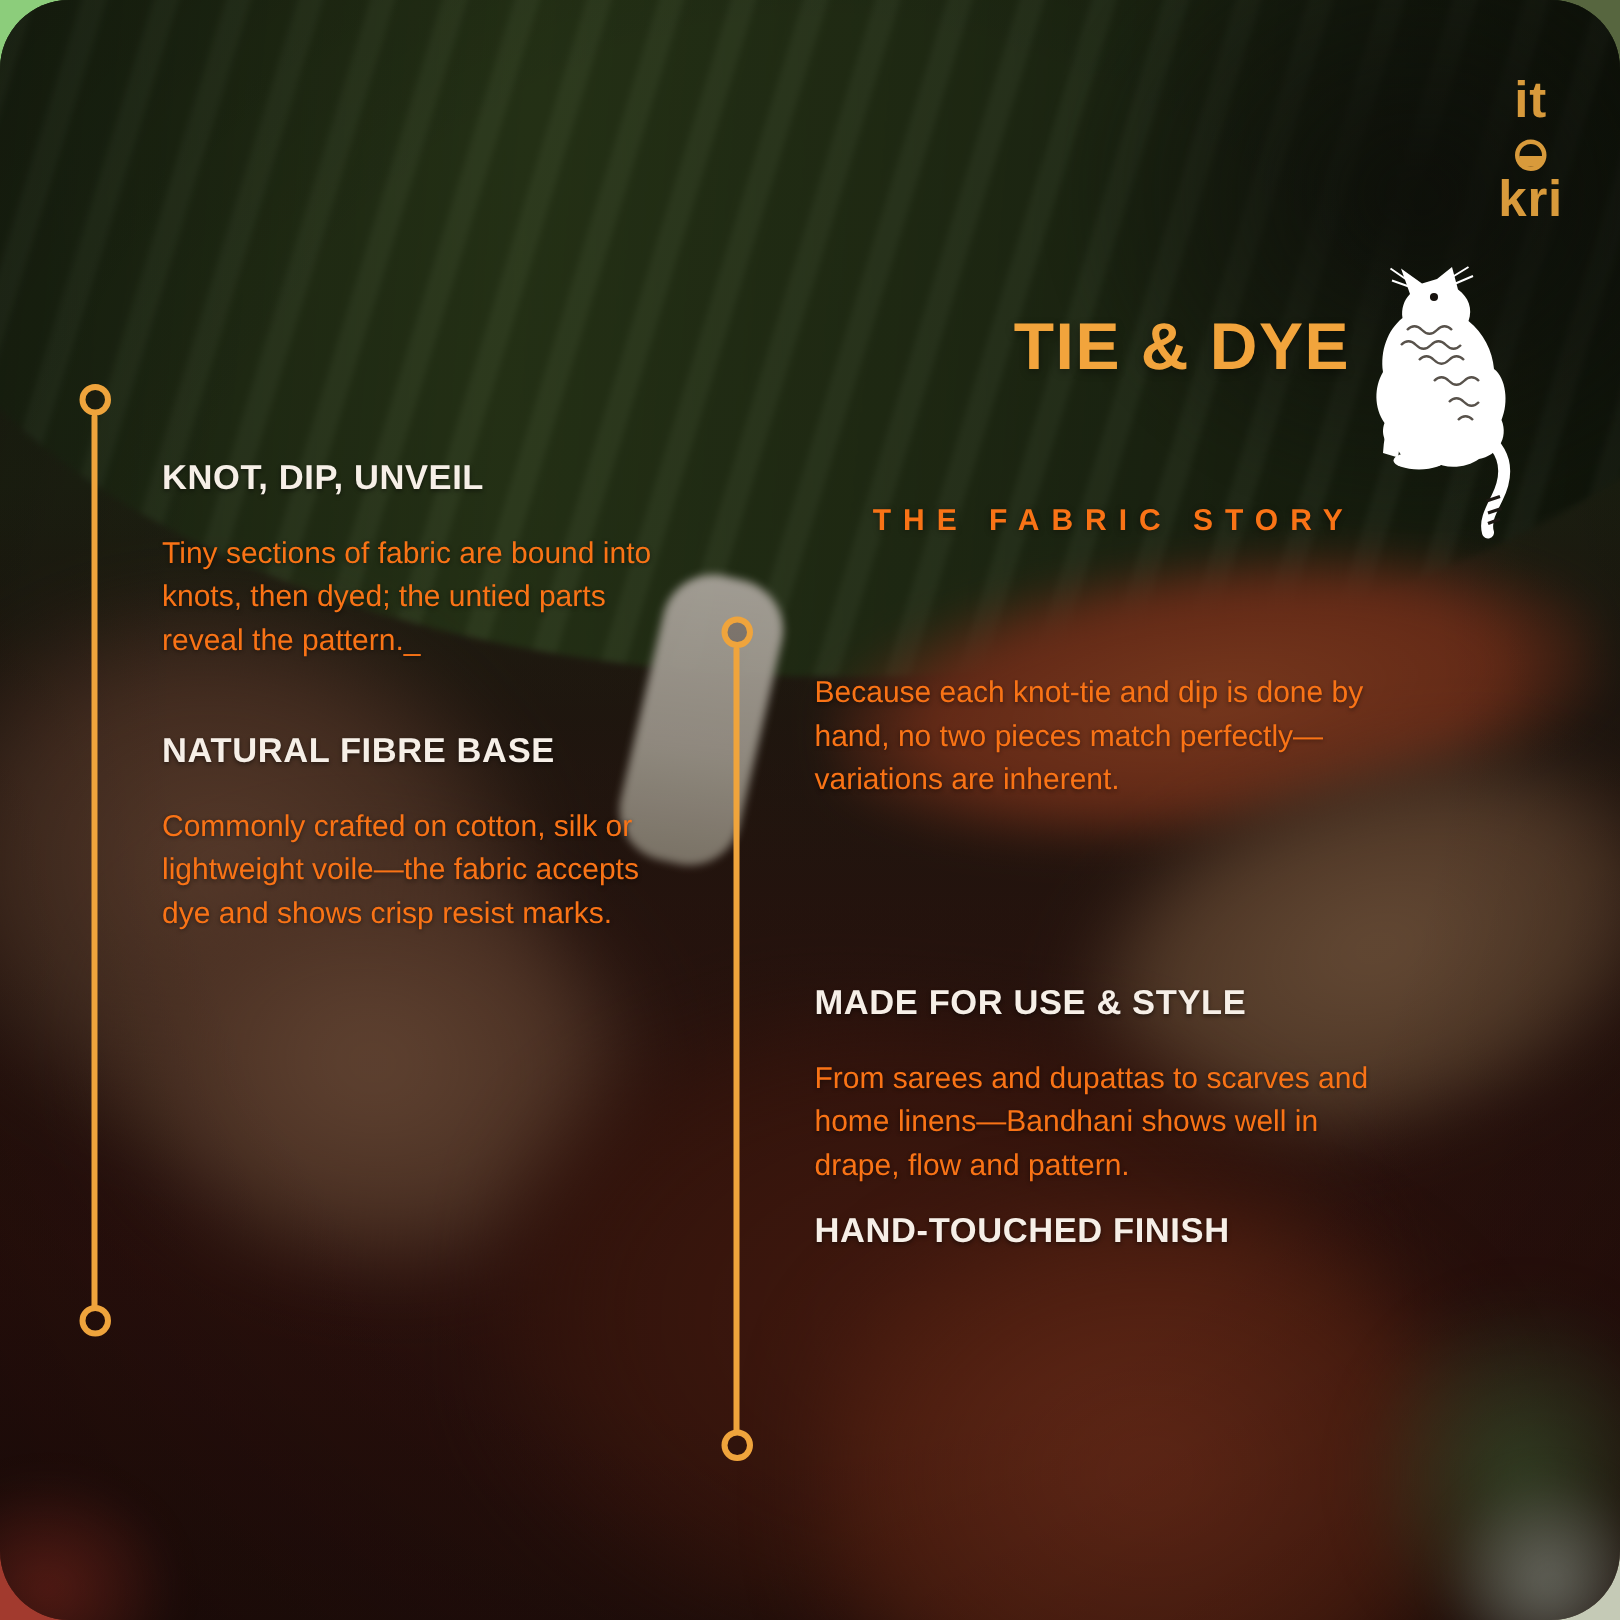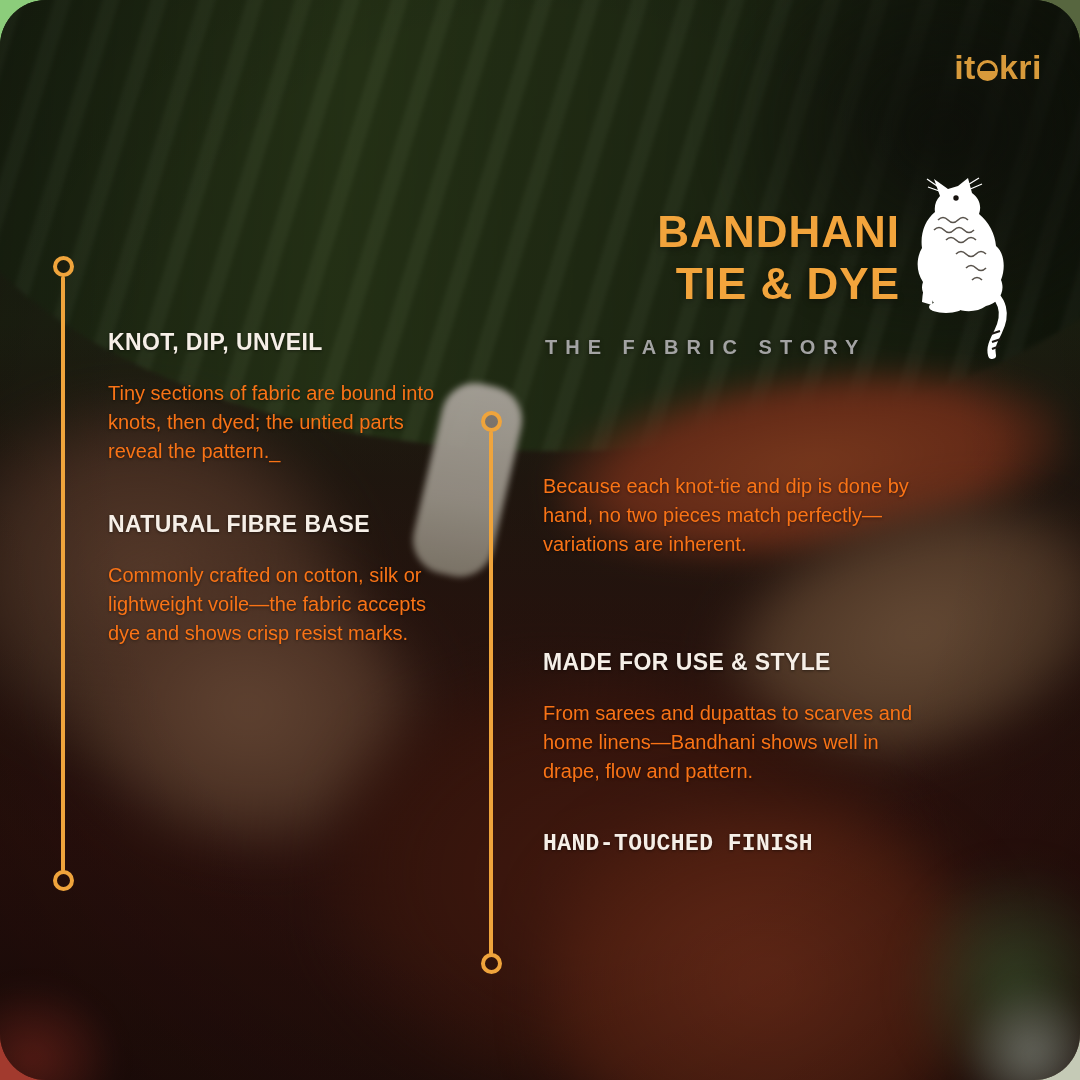--- a/index.html
+++ b/index.html
@@ -61,57 +61,57 @@
       radial-gradient(ellipse at 50% 45%, rgba(0,0,0,0) 55%, rgba(0,0,0,0.28) 100%),
       linear-gradient(rgba(12,7,5,0.30), rgba(12,7,5,0.34));
   }
   
   .tl-line{position:absolute;width:4px;background:#efa43c;z-index:6;border-radius:2px;}
   .tl-dot{position:absolute;width:13px;height:13px;border:4px solid #efa43c;border-radius:50%;z-index:6;background:rgba(30,16,12,0.25);}
   
   .brand{
     position:absolute;top:48px;right:38px;z-index:7;
     color:#d89a3b;font-weight:bold;font-size:34px;letter-spacing:0.5px;
-    display:flex;align-items:center;
+    display:flex;align-items:center;flex-direction:column;
   }
   .logo-o{
     width:15px;height:15px;border:3.5px solid #d89a3b;border-radius:50%;
     display:inline-block;margin:6px 1px 0 1px;
     background:linear-gradient(rgba(0,0,0,0) 54%, #d89a3b 54%);
   }
   .title-block{
     position:absolute;top:206px;right:180px;z-index:7;text-align:right;
     color:#f2a43c;font-size:44px;font-weight:800;line-height:1.18;letter-spacing:1px;
     text-shadow:0 2px 6px rgba(0,0,0,0.35);
   }
   .subtitle{
     position:absolute;top:336px;left:545px;width:395px;z-index:7;
-    color:#a3a3a3;font-size:20px;font-weight:bold;letter-spacing:8px;
+    text-align:center;color:#f97316;font-size:20px;font-weight:bold;letter-spacing:8px;
     text-shadow:0 1px 4px rgba(0,0,0,0.4);
   }
   .cat{position:absolute;left:894px;top:176px;z-index:7;}
-  .section{position:absolute;z-index:7;margin-top:24px;}
+  .section{position:absolute;z-index:7;}
   .section h3{
     margin:0 0 21px 0;color:#f6efe7;font-size:23px;font-weight:800;line-height:1.3;
     letter-spacing:0.4px;text-shadow:0 1px 3px rgba(0,0,0,0.45);
   }
   .section p{
     margin:0;color:#f97316;font-size:20px;font-weight:400;line-height:1.45;
     text-shadow:0 1px 3px rgba(0,0,0,0.45);
   }
   .col-left .section{left:108px;width:340px;}
   .col-right .section{left:543px;width:392px;}
   .sec-l1{top:304px;}
   .sec-l2{top:486px;}
   .sec-l3{top:660px;}
   .sec-l3 h3{max-width:310px;padding-left:5px;}
   .sec-r1{top:448px;}
-  .sec-r2{top:624px;}
+  .sec-r2{top:654px;}
   .sec-r3{top:806px;}
-  .sec-r3 h3{margin-bottom:36px;font-family:Liberation Mono, monospace;}
+  .sec-r3 h3{margin-bottom:36px;}
 </style>
 </head>
 <body>
 
 <div class="underlay"></div>
 
 <div class="photo">
   <div class="bg-green-cloth"></div>
   <div class="bg-dark-tr"></div>
   <div class="blob-hand"></div>
@@ -134,21 +134,20 @@
 <div class="tl-dot" style="left:481px;top:411px;"></div>
 <div class="tl-dot" style="left:481px;top:953px;"></div>
 
 <div class="brand">
   <span>it</span>
     <span class="logo-o"></span>
     <span>kri</span>
 </div>
 
 <div class="title-block">
-  <div>BANDHANI</div>
   <div>TIE &amp; DYE</div>
 </div>
 <div class="subtitle">THE FABRIC STORY</div>
 
 <svg class="cat" viewBox="0 0 132 186" width="132" height="186">
   <path d="M88 110 C112 122 112 140 104 156 C99 166 96 172 98 179" fill="none" stroke="#ffffff" stroke-width="8" stroke-linecap="round"></path>
   <path d="M46 20 L40 3 L54 13 L64 10 L74 2 L78 17 C85 22 88 30 85 38 C95 46 101 58 102 70 C110 76 112 92 107 104 C112 116 104 128 92 130 C84 136 70 137 62 132 C52 136 42 132 38 124 C30 122 26 114 29 106 C22 96 22 82 28 72 C26 58 31 44 41 36 C40 30 42 24 46 20 Z" fill="#ffffff"></path>
   <path d="M40 78 C34 92 29 110 28 126 L38 129 C40 114 45 97 50 86 Z" fill="#ffffff"></path>
   <ellipse cx="52" cy="131" rx="17" ry="6" fill="#ffffff"></ellipse>
   <g stroke="#3b342c" stroke-width="1.6" fill="none" opacity="0.85">

